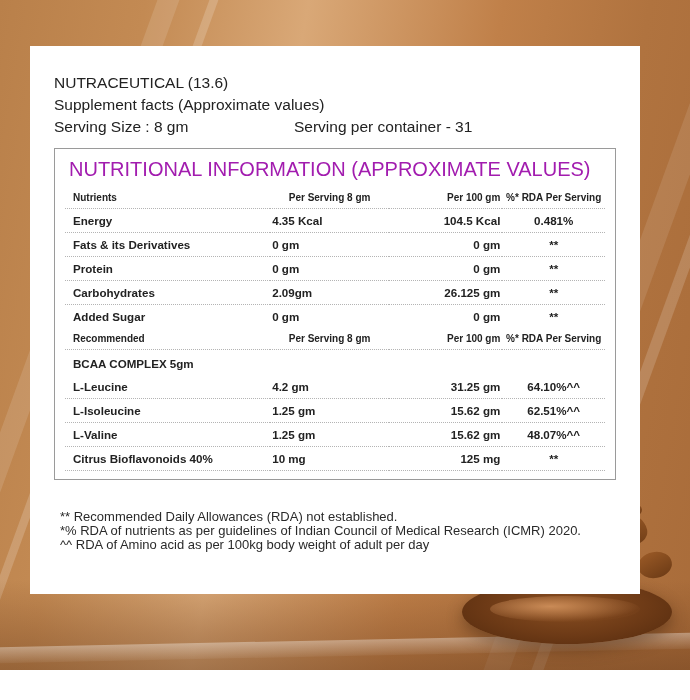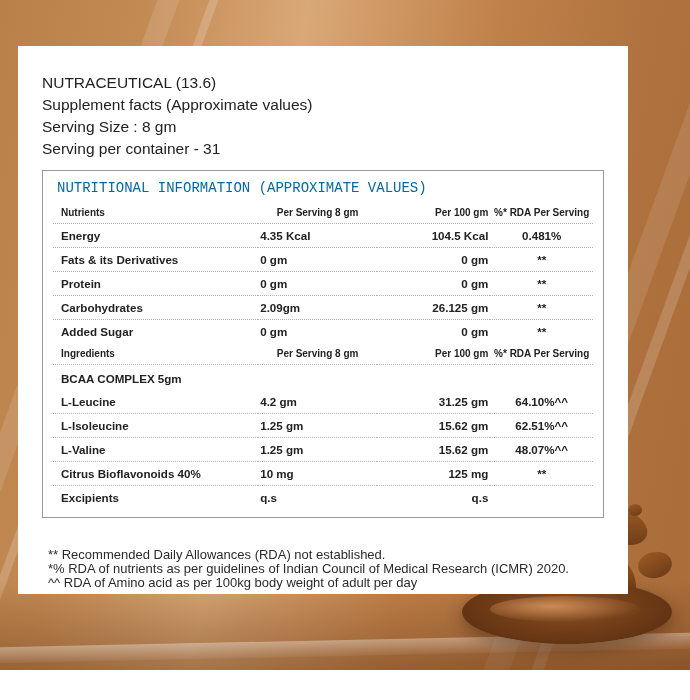--- a/index.html
+++ b/index.html
@@ -115,51 +115,49 @@
   .b3 { left: 60px;  bottom: 122px; width: 26px; height: 20px; }
   .b4 { left: 120px; bottom: 136px; width: 18px; height: 16px; }
   .b5 { left: 186px; bottom: 70px;  width: 34px; height: 26px; transform: rotate(-10deg); }
   .b6 { left: 24px;  bottom: 54px;  width: 28px; height: 22px; transform: rotate(14deg); }
   .b7 { left: 176px; bottom: 132px; width: 14px; height: 12px; }
   .b8 { left: 44px;  bottom: 148px; width: 11px; height: 10px; }
 
   
   .card {
     position: absolute;
-    left: 18px;
+    left: 30px;
     top: 46px;
     width: 610px;
     height: 548px;
     background: #ffffff;
     box-sizing: border-box;
     padding: 26px 24px 10px 24px;
   }
 
   .heading {
     font-size: 15.5px;
     color: #222222;
     line-height: 22px;
   }
   .heading .row-inline {
     display: flex;
-    flex-direction: column;
   }
   .heading .serving-size { width: 240px; }
 
   
   .nbox {
     margin-top: 10px;
     border: 1px solid #9a9a9a;
     padding: 6px 10px 8px 10px;
   }
   .nbox-title {
-    font-size: 14px;
-    color: #0369a1;
+    font-size: 20px;
+    color: #a21caf;
     padding: 3px 2px 6px 4px;
-    font-family: Liberation Mono, monospace;
   }
   table.ntable {
     width: 100%;
     border-collapse: collapse;
     font-size: 11.6px;
     color: #222222;
   }
   table.ntable th, table.ntable td {
     padding: 5px 2px 5px 2px;
     border-bottom: 1px dotted #b4b4b4;
@@ -275,21 +273,21 @@
           </tr>
           <tr class="no-rule">
             <td class="c-name">Added Sugar</td>
             <td class="c-serv">0 gm</td>
             <td class="c-100">0 gm</td>
             <td class="c-rda">**</td>
           </tr>
 
 
           <tr>
-            <th class="c-name">Ingredients</th>
+            <th class="c-name">Recommended</th>
             <th class="c-serv">Per Serving 8 gm</th>
             <th class="c-100">Per 100 gm</th>
             <th class="c-rda">%* RDA Per Serving</th>
           </tr>
 
           <tr class="section-head">
             <td class="c-name" colspan="4">BCAA COMPLEX 5gm</td>
           </tr>
 
           <tr>
@@ -308,26 +306,20 @@
             <td class="c-name">L-Valine</td>
             <td class="c-serv">1.25 gm</td>
             <td class="c-100">15.62 gm</td>
             <td class="c-rda">48.07%^^</td>
           </tr>
           <tr>
             <td class="c-name">Citrus Bioflavonoids 40%</td>
             <td class="c-serv">10 mg</td>
             <td class="c-100">125 mg</td>
             <td class="c-rda">**</td>
-          </tr>
-          <tr class="last-row">
-            <td class="c-name">Excipients</td>
-            <td class="c-serv">q.s</td>
-            <td class="c-100">q.s</td>
-            <td class="c-rda"></td>
           </tr>
         </tbody>
       </table>
     </div>
 
     <div class="footnotes">
       <div>** Recommended Daily Allowances (RDA) not established.</div>
       <div>*% RDA of nutrients as per guidelines of Indian Council of Medical Research (ICMR) 2020.</div>
       <div>^^ RDA of Amino acid as per 100kg body weight of adult per day</div>
     </div>

